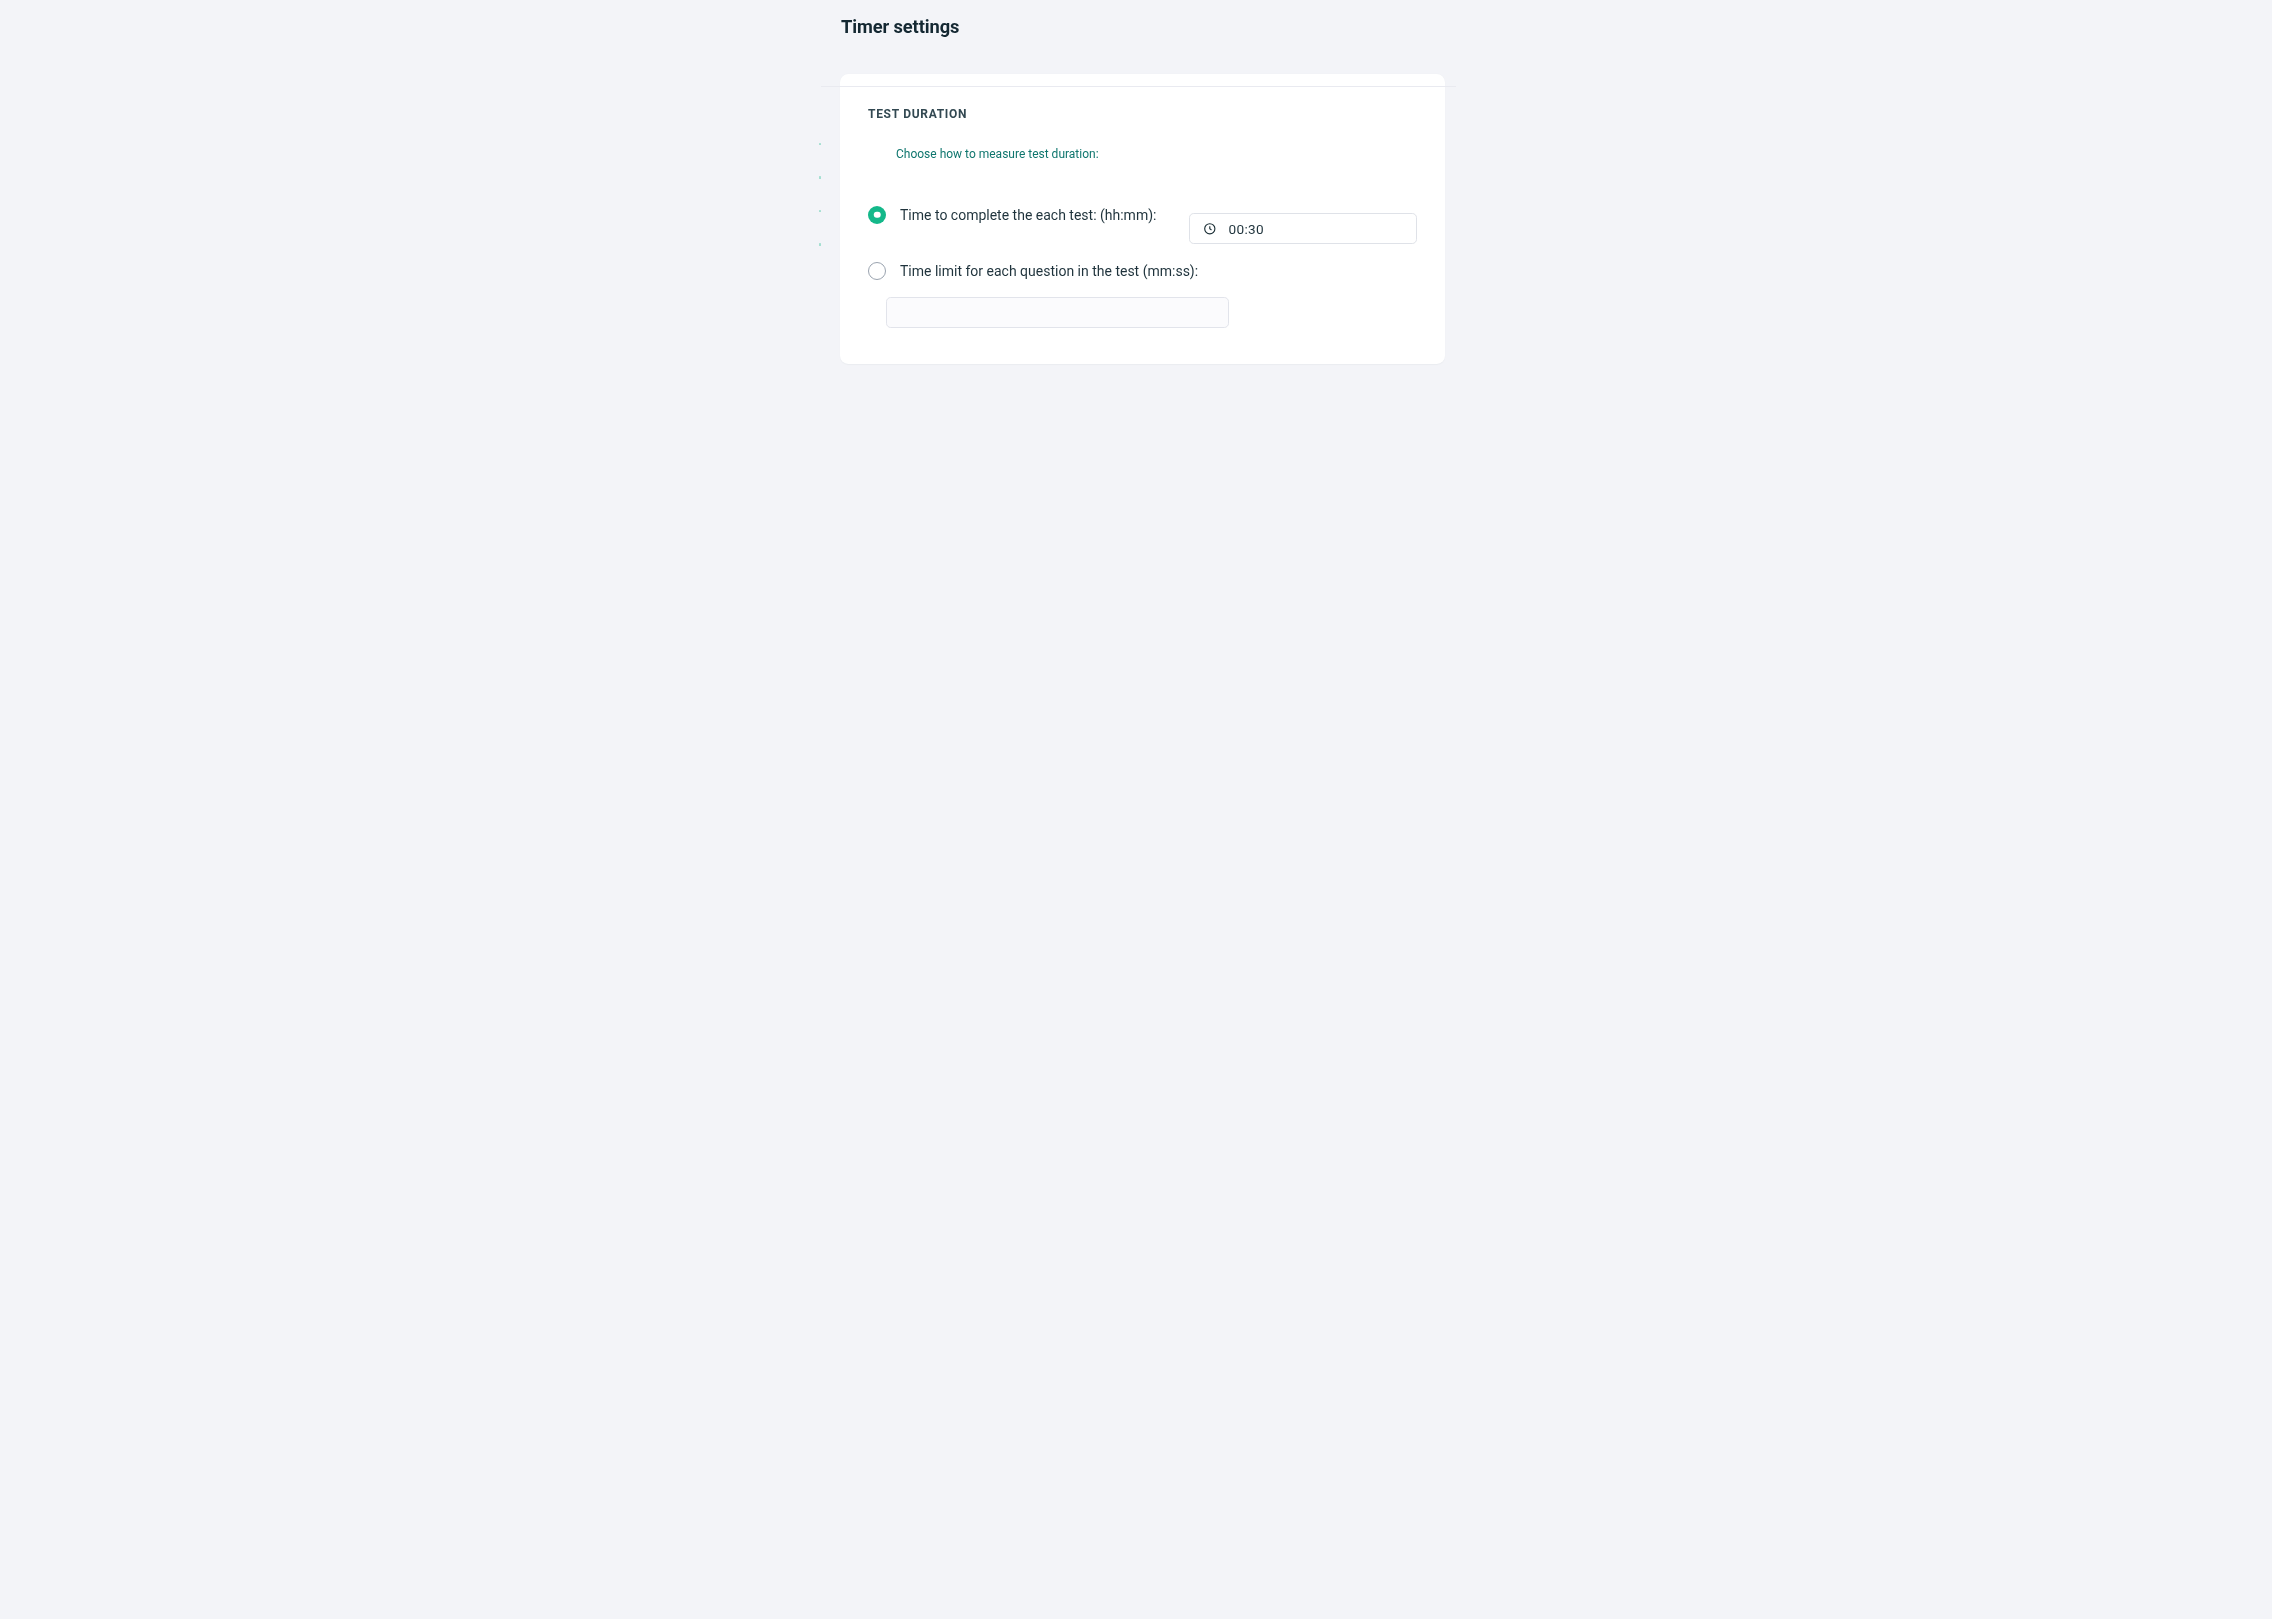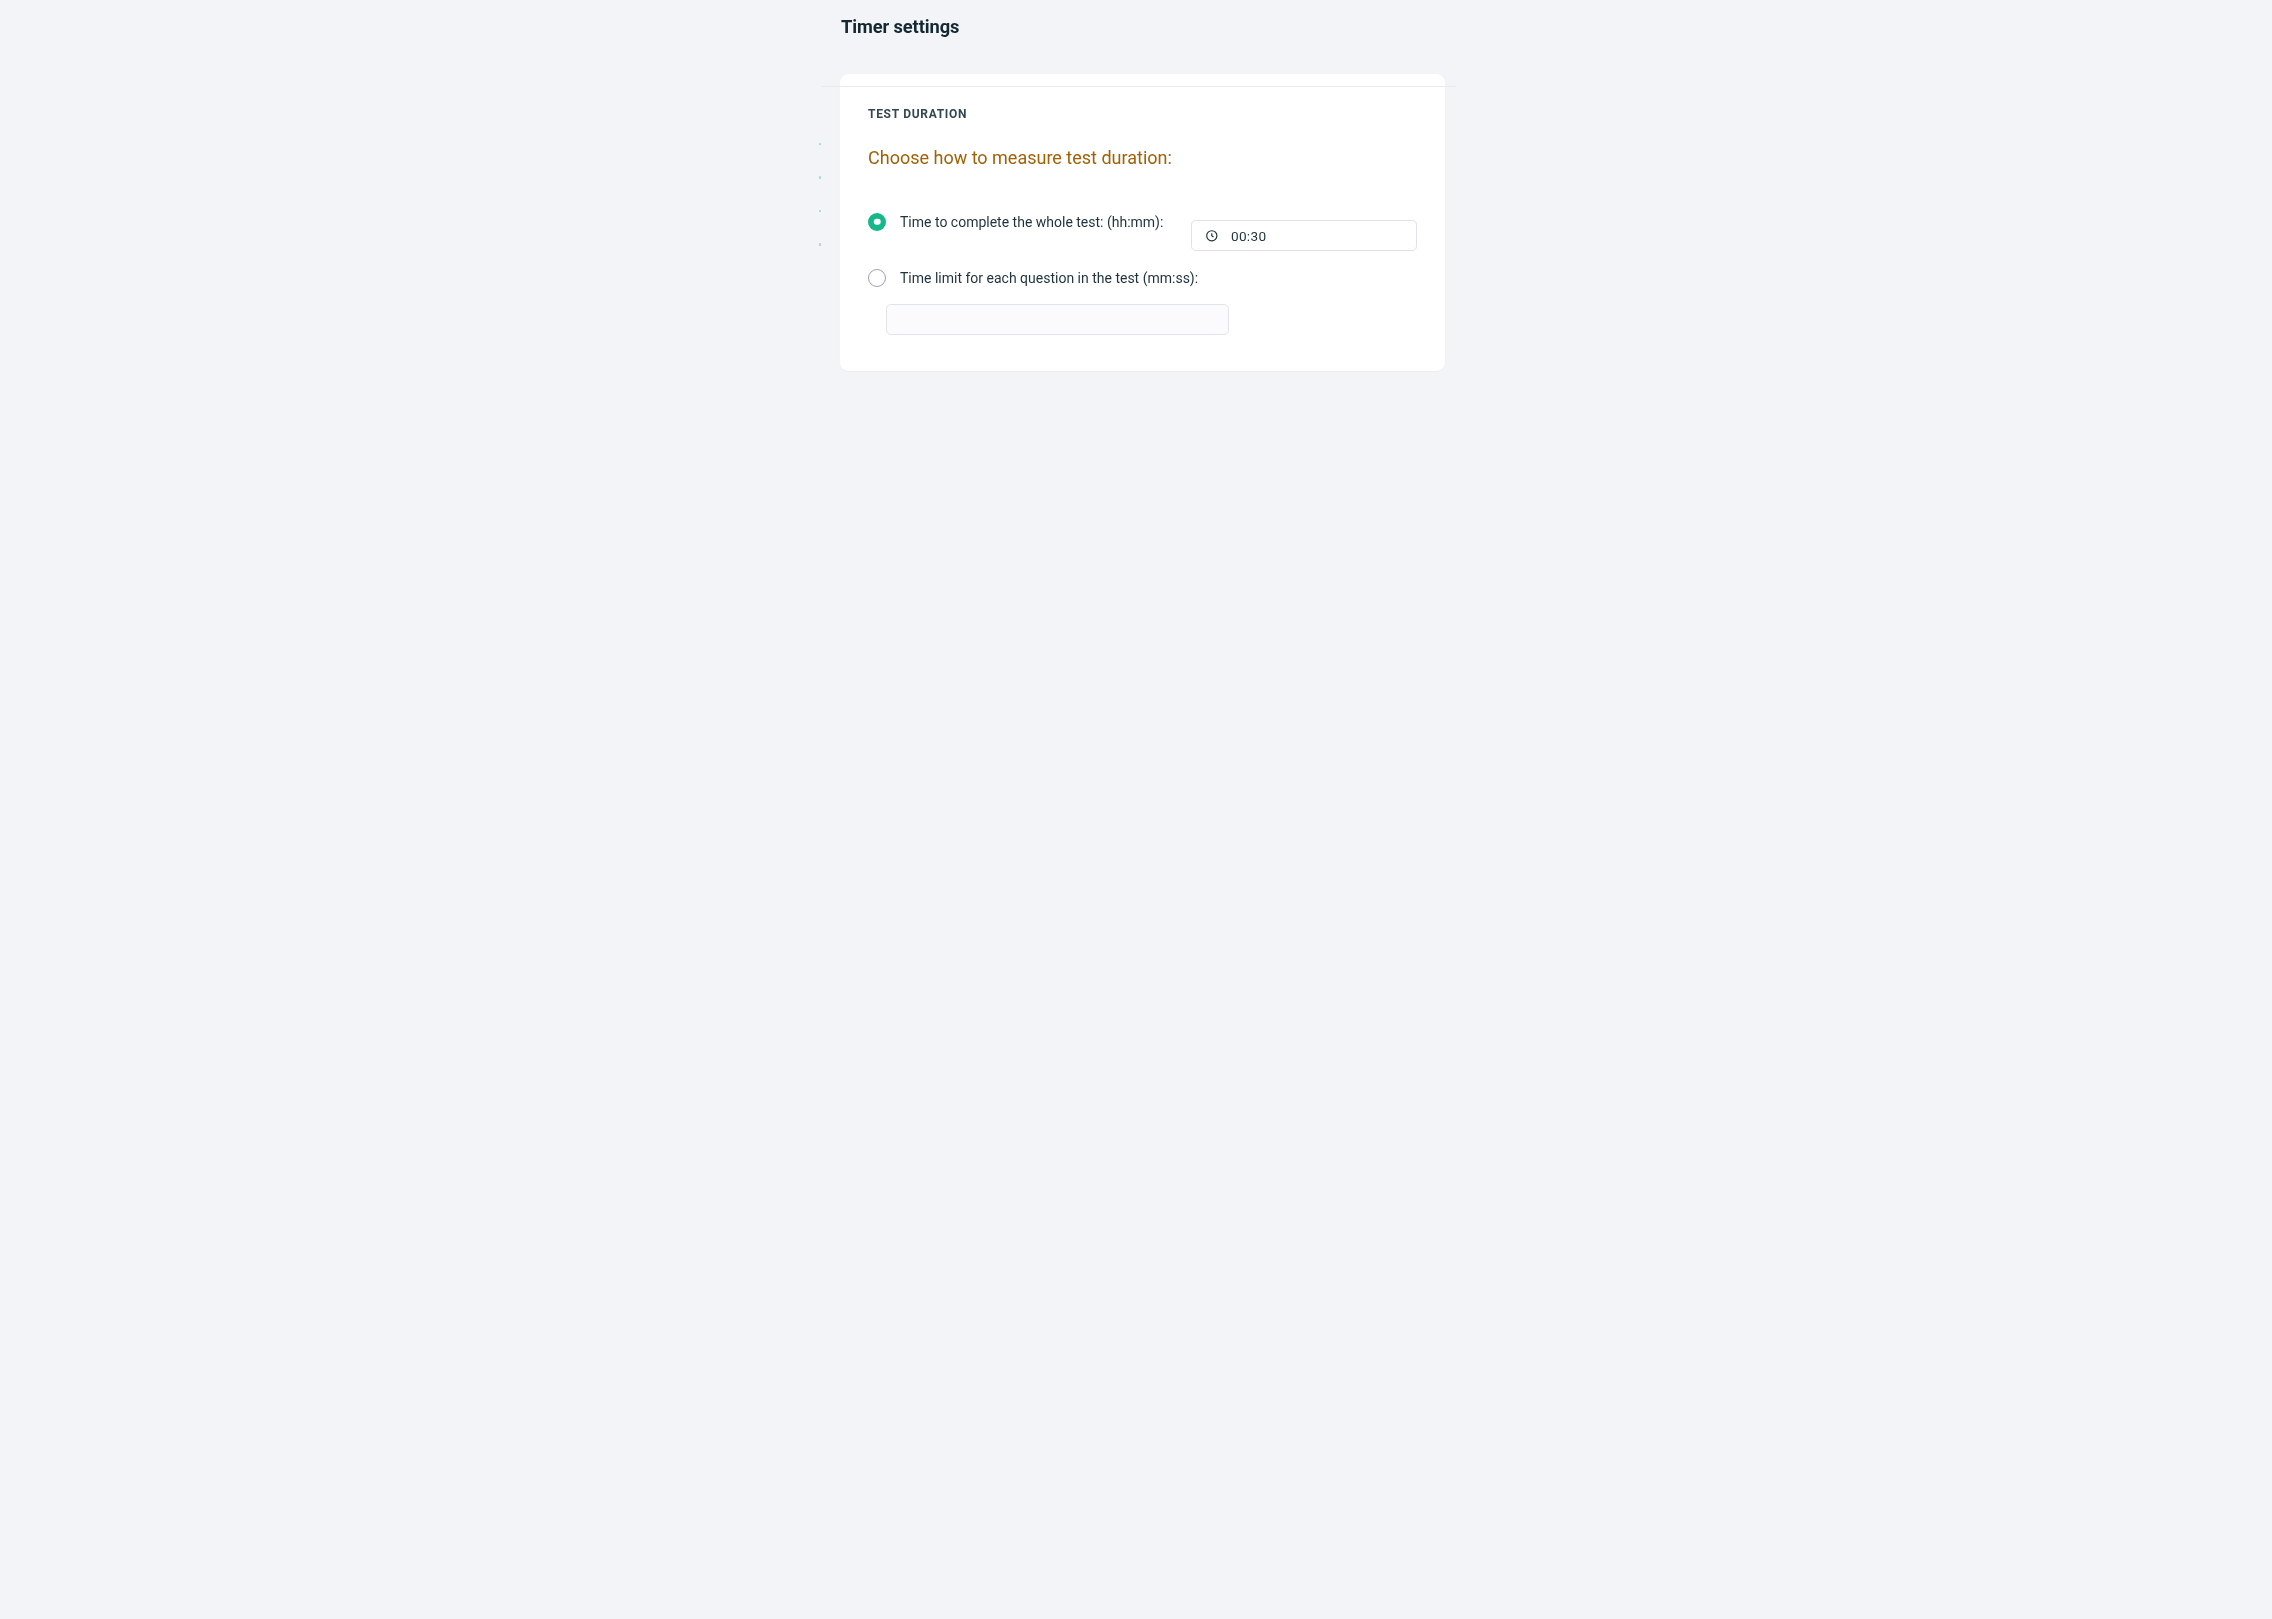--- a/index.html
+++ b/index.html
@@ -47,24 +47,25 @@
   .section-heading {
     font-size: 12px;
     font-weight: 700;
     letter-spacing: 0.7px;
     color: #324851;
     text-transform: uppercase;
     margin-bottom: 26px;
   }
 
   .helper-text {
-    font-size: 18px;
-    color: #a16207;
+    font-size: 12px;
+    color: #0f766e;
     font-weight: 400;
     margin-bottom: 24px;
+    margin-left: 28px;
   }
 
   
   .option-row {
     display: flex;
     align-items: center;
     gap: 14px;
   }
   .option-row + .option-row {
     margin-top: 18px;
@@ -186,21 +187,21 @@
   <h1 class="page-title">Timer settings</h1>
 
   <div class="card">
 
     <div class="section-heading">TEST DURATION</div>
 
     <div class="helper-text">Choose how to measure test duration:</div>
 
     <div class="option-row">
       <div class="radio selected" role="radio" aria-checked="true"></div>
-      <div class="radio-label">Time to complete the whole test: (hh:mm):</div>
+      <div class="radio-label">Time to complete the each test: (hh:mm):</div>
       <div class="spacer"></div>
       <div class="time-input">
         <svg class="clock-icon" viewBox="0 0 24 24" fill="none" stroke="currentColor" stroke-width="2">
           <circle cx="12" cy="12" r="9"></circle>
           <path d="M12 7.5 V12 L15 14"></path>
         </svg>
         <span class="value">00:30</span>
       </div>
     </div>
 

